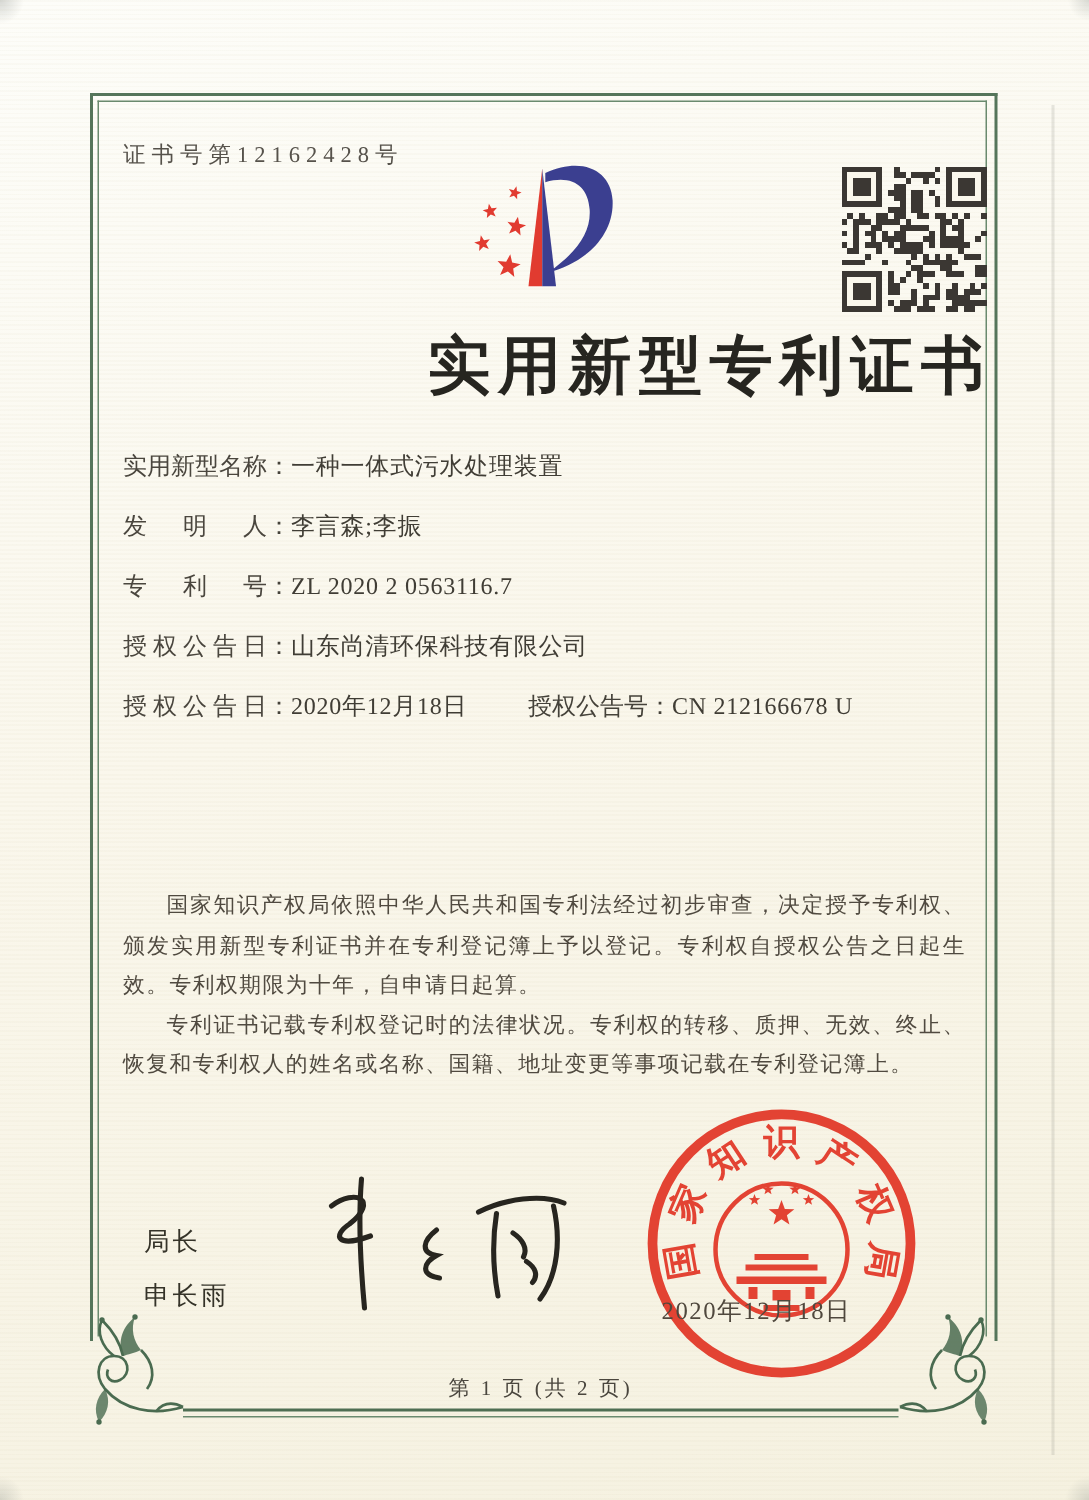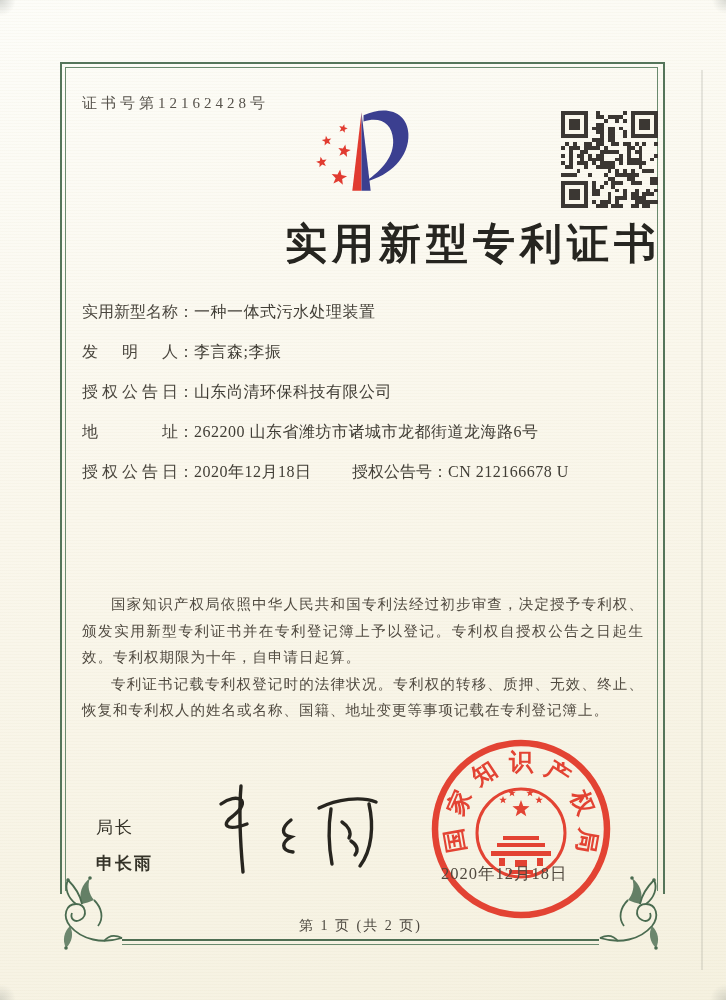--- a/index.html
+++ b/index.html
@@ -45,21 +45,21 @@
   .lbl{display:inline-block;width:96px;text-align:justify;text-align-last:justify;color:#4a463e;}
   .colon{display:inline-block;width:14px;}
   .val{margin-left:2px;letter-spacing:.5px;color:#403d35;}
   .row-grant .pair2{position:absolute;left:270px;top:0;}
 
   .paras{position:absolute;left:82px;top:591px;width:562px;font-size:14.5px;line-height:26.5px;
     color:#504a40;letter-spacing:1px;}
   .paras p{margin:0;text-indent:2em;text-align:justify;}
 
   .signoff{position:absolute;left:96px;top:816px;font-size:17px;color:#353329;letter-spacing:2px;}
-  .signoff .name{margin-top:13px;font-weight:700;}
+  .signoff .name{margin-top:13px;font-weight:400;}
   .signature{position:absolute;left:203px;top:778px;width:182px;height:100px;}
   .signature svg{width:100%;height:100%;}
 
   .seal{position:absolute;left:429px;top:737px;width:184px;height:184px;opacity:.95;}
   .seal svg{width:100%;height:100%;overflow:visible;}
   #seal-chars text{font-size:24px;font-weight:700;fill:#e23a2a;text-anchor:middle;
     dominant-baseline:central;font-family:"Liberation Serif",serif;}
   .seal-date{position:absolute;left:12px;top:126px;width:170px;font-size:16.5px;
     letter-spacing:1px;color:#473f35;white-space:nowrap;}
 
@@ -314,24 +314,24 @@
   <h1 class="title">实用新型专利证书</h1>
 
   <div class="fields">
     <div class="row">
       <span class="lbl">实用新型名称</span><span class="colon">：</span><span class="val">一种一体式污水处理装置</span>
     </div>
     <div class="row">
       <span class="lbl">发明人</span><span class="colon">：</span><span class="val">李言森;李振</span>
     </div>
     <div class="row">
-      <span class="lbl">授权公告日</span><span class="colon">：</span><span class="val">山东尚清环保科技有限公司</span>
+      <span class="lbl">专利号</span><span class="colon">：</span><span class="val">ZL 2020 2 0563116.7</span>
     </div>
     <div class="row">
-      <span class="lbl">地址</span><span class="colon">：</span><span class="val">262200 山东省潍坊市诸城市龙都街道龙海路6号</span>
+      <span class="lbl">授权公告日</span><span class="colon">：</span><span class="val">山东尚清环保科技有限公司</span>
     </div>
     <div class="row row-grant">
       <span class="pair1">
         <span class="lbl">授权公告日</span><span class="colon">：</span><span class="val">2020年12月18日</span>
       </span>
       <span class="pair2">
         <span>授权公告号</span><span class="colon">：</span><span class="val">CN 212166678 U</span>
       </span>
     </div>
   </div>

